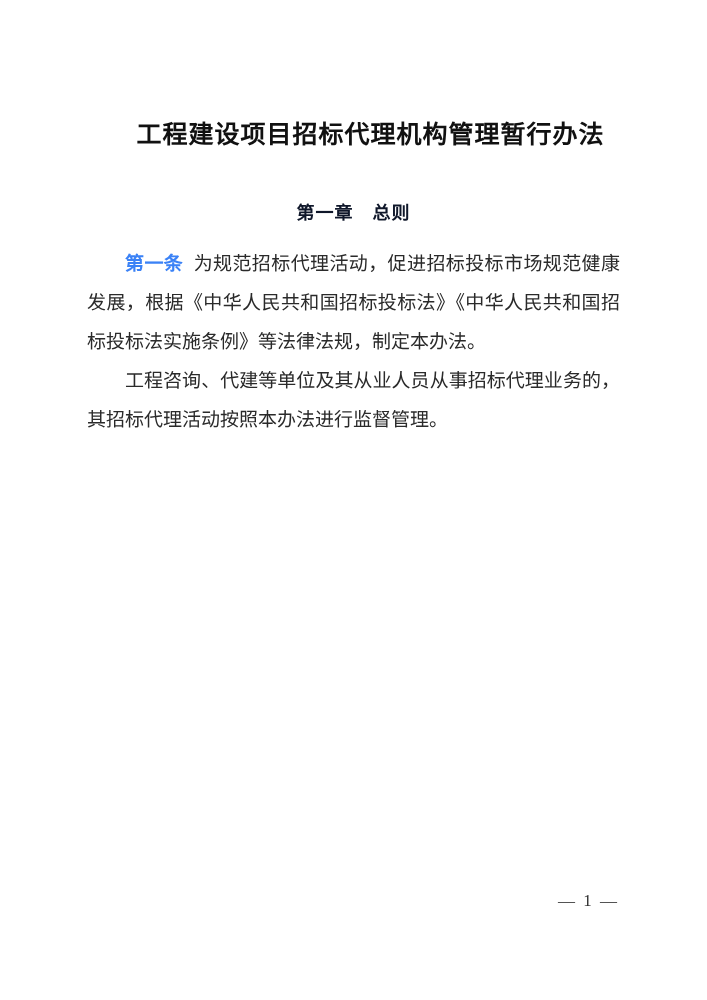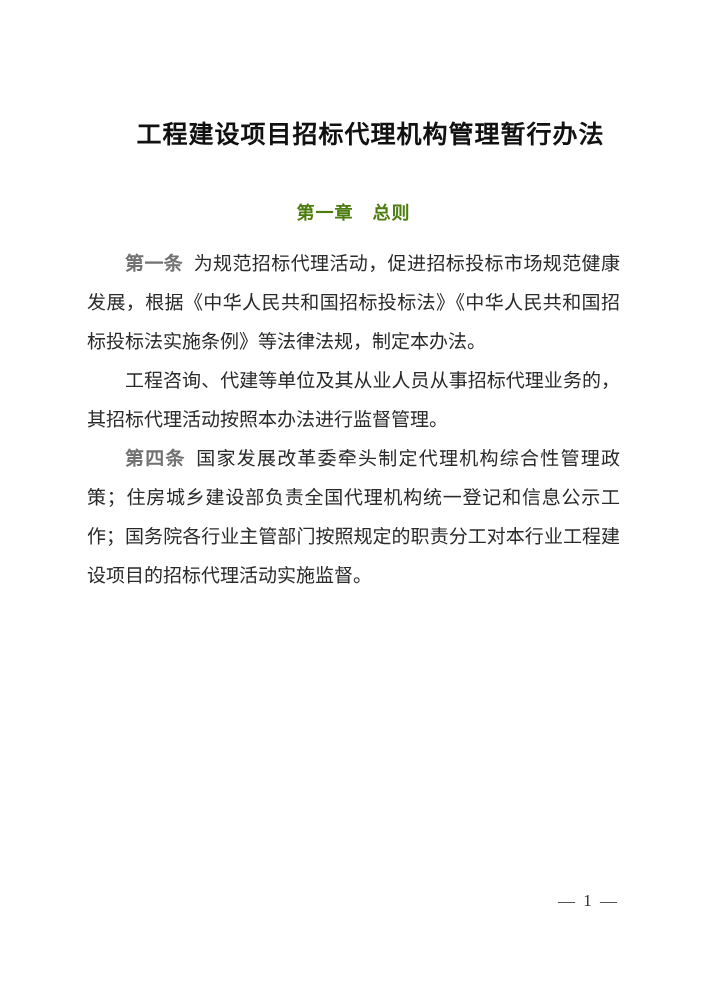--- a/index.html
+++ b/index.html
@@ -29,38 +29,38 @@
     padding-left: 34px;
   }
   .chapter-heading {
     margin: 0;
     margin-top: 48px;
     text-align: center;
     font-family: "Liberation Sans", sans-serif;
     font-weight: bold;
     font-size: 18px;
     letter-spacing: 1px;
-    color: #4d7c0f;
+    color: #0f172a;
   }
   .doc-body {
     margin: 20px 87px 0 87px;
     font-size: 19px;
     line-height: 39px;
     text-align: justify;
     text-justify: inter-ideograph;
     color: #2a2a2a;
   }
   .doc-body p {
     margin: 0;
     text-indent: 2em;
   }
   .para-label {
     font-family: "Liberation Sans", sans-serif;
     font-weight: bold;
-    color: #737373;
+    color: #3b82f6;
     margin-right: 0.55em;
   }
   .para-label:empty {
     margin-right: 0;
   }
   .page-number {
     position: absolute;
     right: 88px;
     top: 891px;
     font-size: 17px;
@@ -72,17 +72,16 @@
 <body>
 
 <div class="page">
   <h1 class="doc-title">工程建设项目招标代理机构管理暂行办法</h1>
 
   <h2 class="chapter-heading">第一章　总则</h2>
 
   <div class="doc-body">
       <p><span class="para-label">第一条</span><span>为规范招标代理活动，促进招标投标市场规范健康发展，根据《中华人民共和国招标投标法》《中华人民共和国招标投标法实施条例》等法律法规，制定本办法。</span></p>
       <p><span>工程咨询、代建等单位及其从业人员从事招标代理业务的，其招标代理活动按照本办法进行监督管理。</span></p>
-      <p><span class="para-label">第四条</span><span>国家发展改革委牵头制定代理机构综合性管理政策；住房城乡建设部负责全国代理机构统一登记和信息公示工作；国务院各行业主管部门按照规定的职责分工对本行业工程建设项目的招标代理活动实施监督。</span></p>
     </div>
 
   <div class="page-number">— 1 —</div>
 </div>
 
 </body></html>

